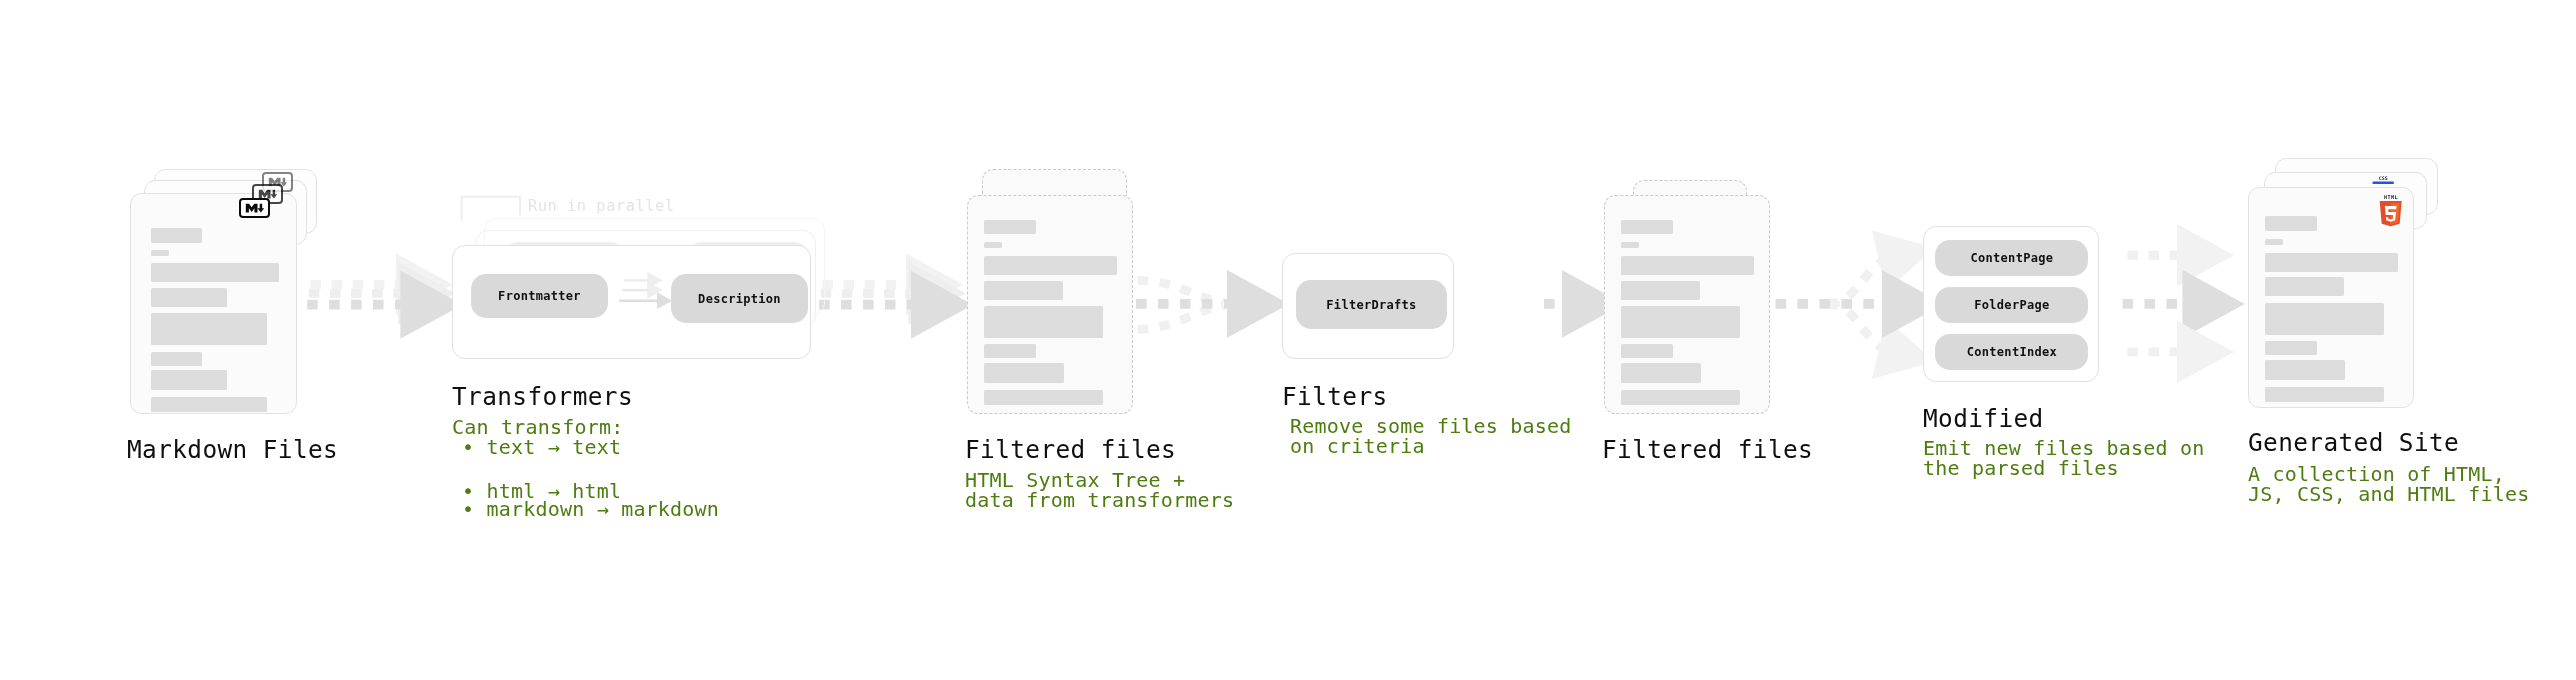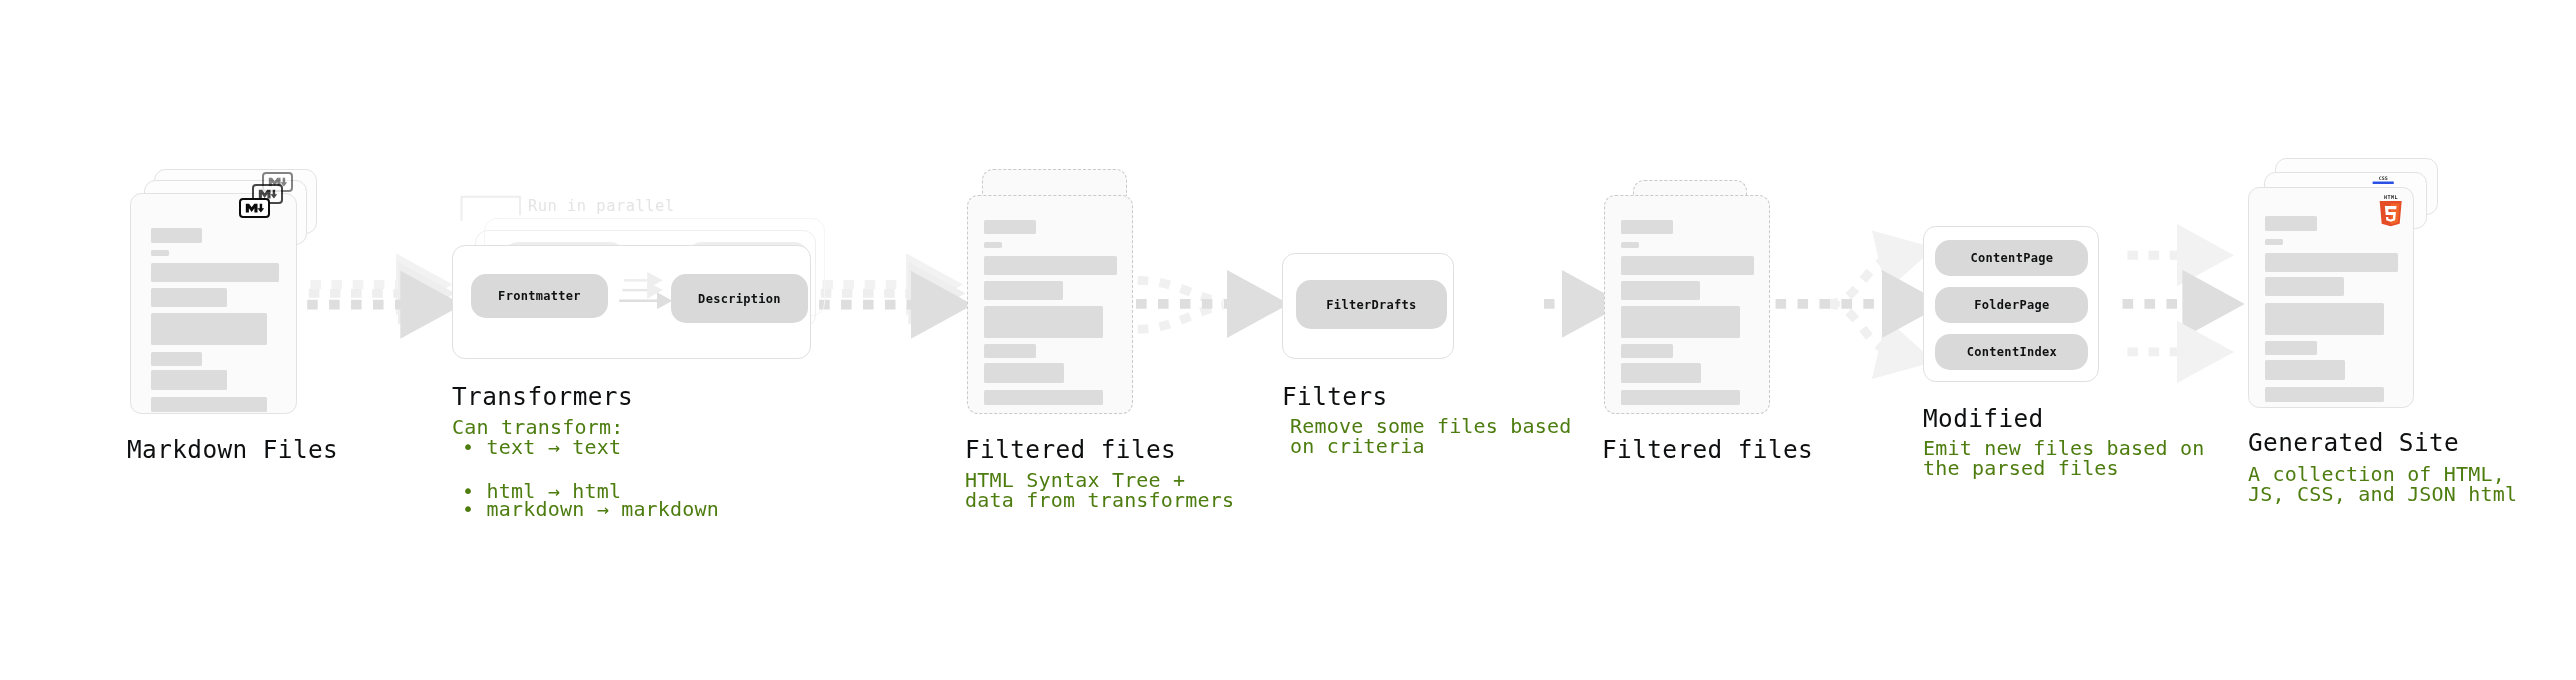--- a/index.html
+++ b/index.html
@@ -293,17 +293,17 @@
           <text x="17" y="7" font-size="6.2" font-family="'DejaVu Sans Mono',monospace" font-weight="bold" fill="#1b1b1b" text-anchor="middle" letter-spacing="0.6">HTML</text>
           <path d="M3,10 L30.2,10 L27.7,38 L16.6,41.2 L5.5,38 Z" fill="#e44d26"></path>
           <path d="M16.6,12.6 L16.6,38.8 L25.6,36.2 L27.7,12.6 Z" fill="#f16529"></path>
           <path d="M9.4,16.2 L23.8,16.2 L23.4,20 L13.6,20 L13.9,23.4 L23.1,23.4 L22.1,33.8 L16.6,35.4 L11.1,33.8 L10.8,29.6 L13.6,29.6 L13.8,31.8 L16.6,32.6 L19.4,31.8 L19.7,27.1 L10.5,27.1 Z" fill="#ffffff"></path>
         </svg>
       </div>
     </div>
 
     <div class="title" style="left:2248px;top:428px;text-align:center;">Generated Site</div>
     <div class="subtitle" style="left:2248px;top:465px;">A collection of HTML,
-JS, CSS, and JSON html</div>
+JS, CSS, and HTML files</div>
   </div>
 
 </div>
 
 
 </body></html>

